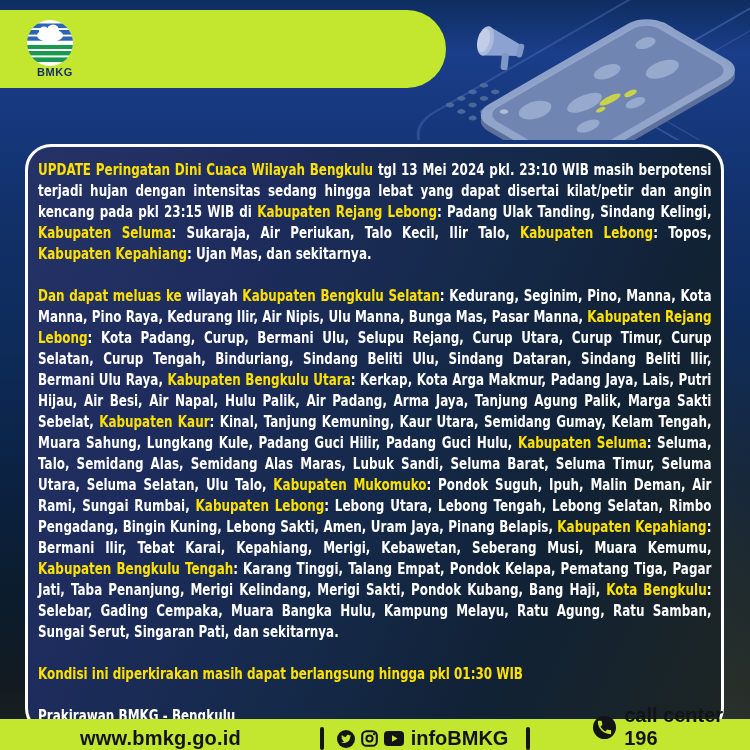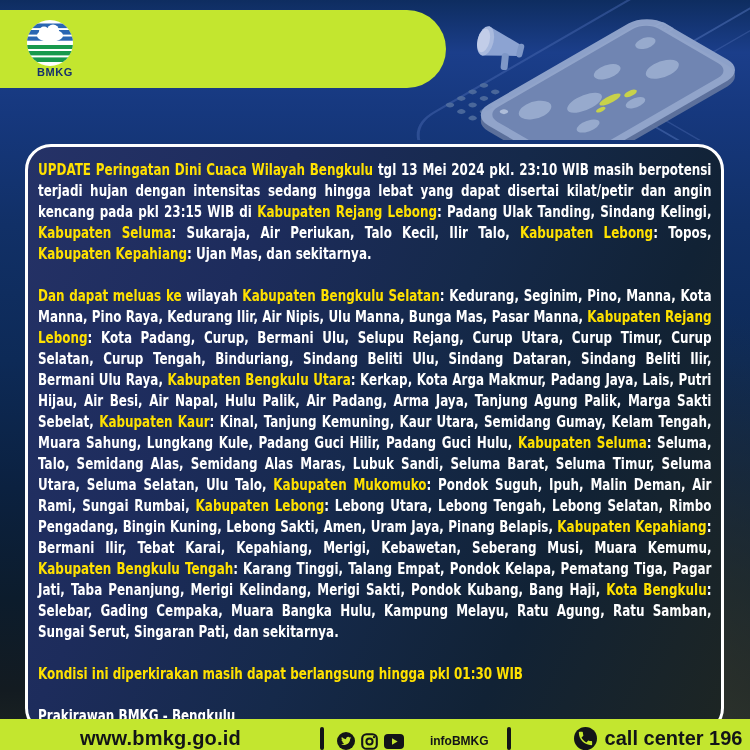--- a/index.html
+++ b/index.html
@@ -38,21 +38,21 @@
   .warning-text .hl{color:#ffe100;}
   
   .footer{
     position:absolute;left:0;bottom:0;width:750px;height:31px;background:#c3e62f;
     display:flex;align-items:flex-end;color:#121418;font-weight:bold;z-index:5;
   }
   .f-web{margin-left:80px;font-size:20px;letter-spacing:.2px;}
   .f-div{width:4px;height:23px;background:#121418;border-radius:2px;}
   .d1{margin-left:79px;} .d2{margin-left:18px;}
   .f-social{display:flex;align-items:center;margin-left:13px;gap:6px;}
-  .f-handle{font-size:12px;margin-left:20px;}
+  .f-handle{font-size:20px;margin-left:1px;}
   .f-call{display:flex;align-items:center;margin-left:63px;gap:8px;font-size:20px;}
   .icon{display:inline-flex;line-height:0;}
 </style>
 </head>
 <body>
 
 <div class="page">
 
   <svg class="illu" viewBox="0 0 750 140">
 

